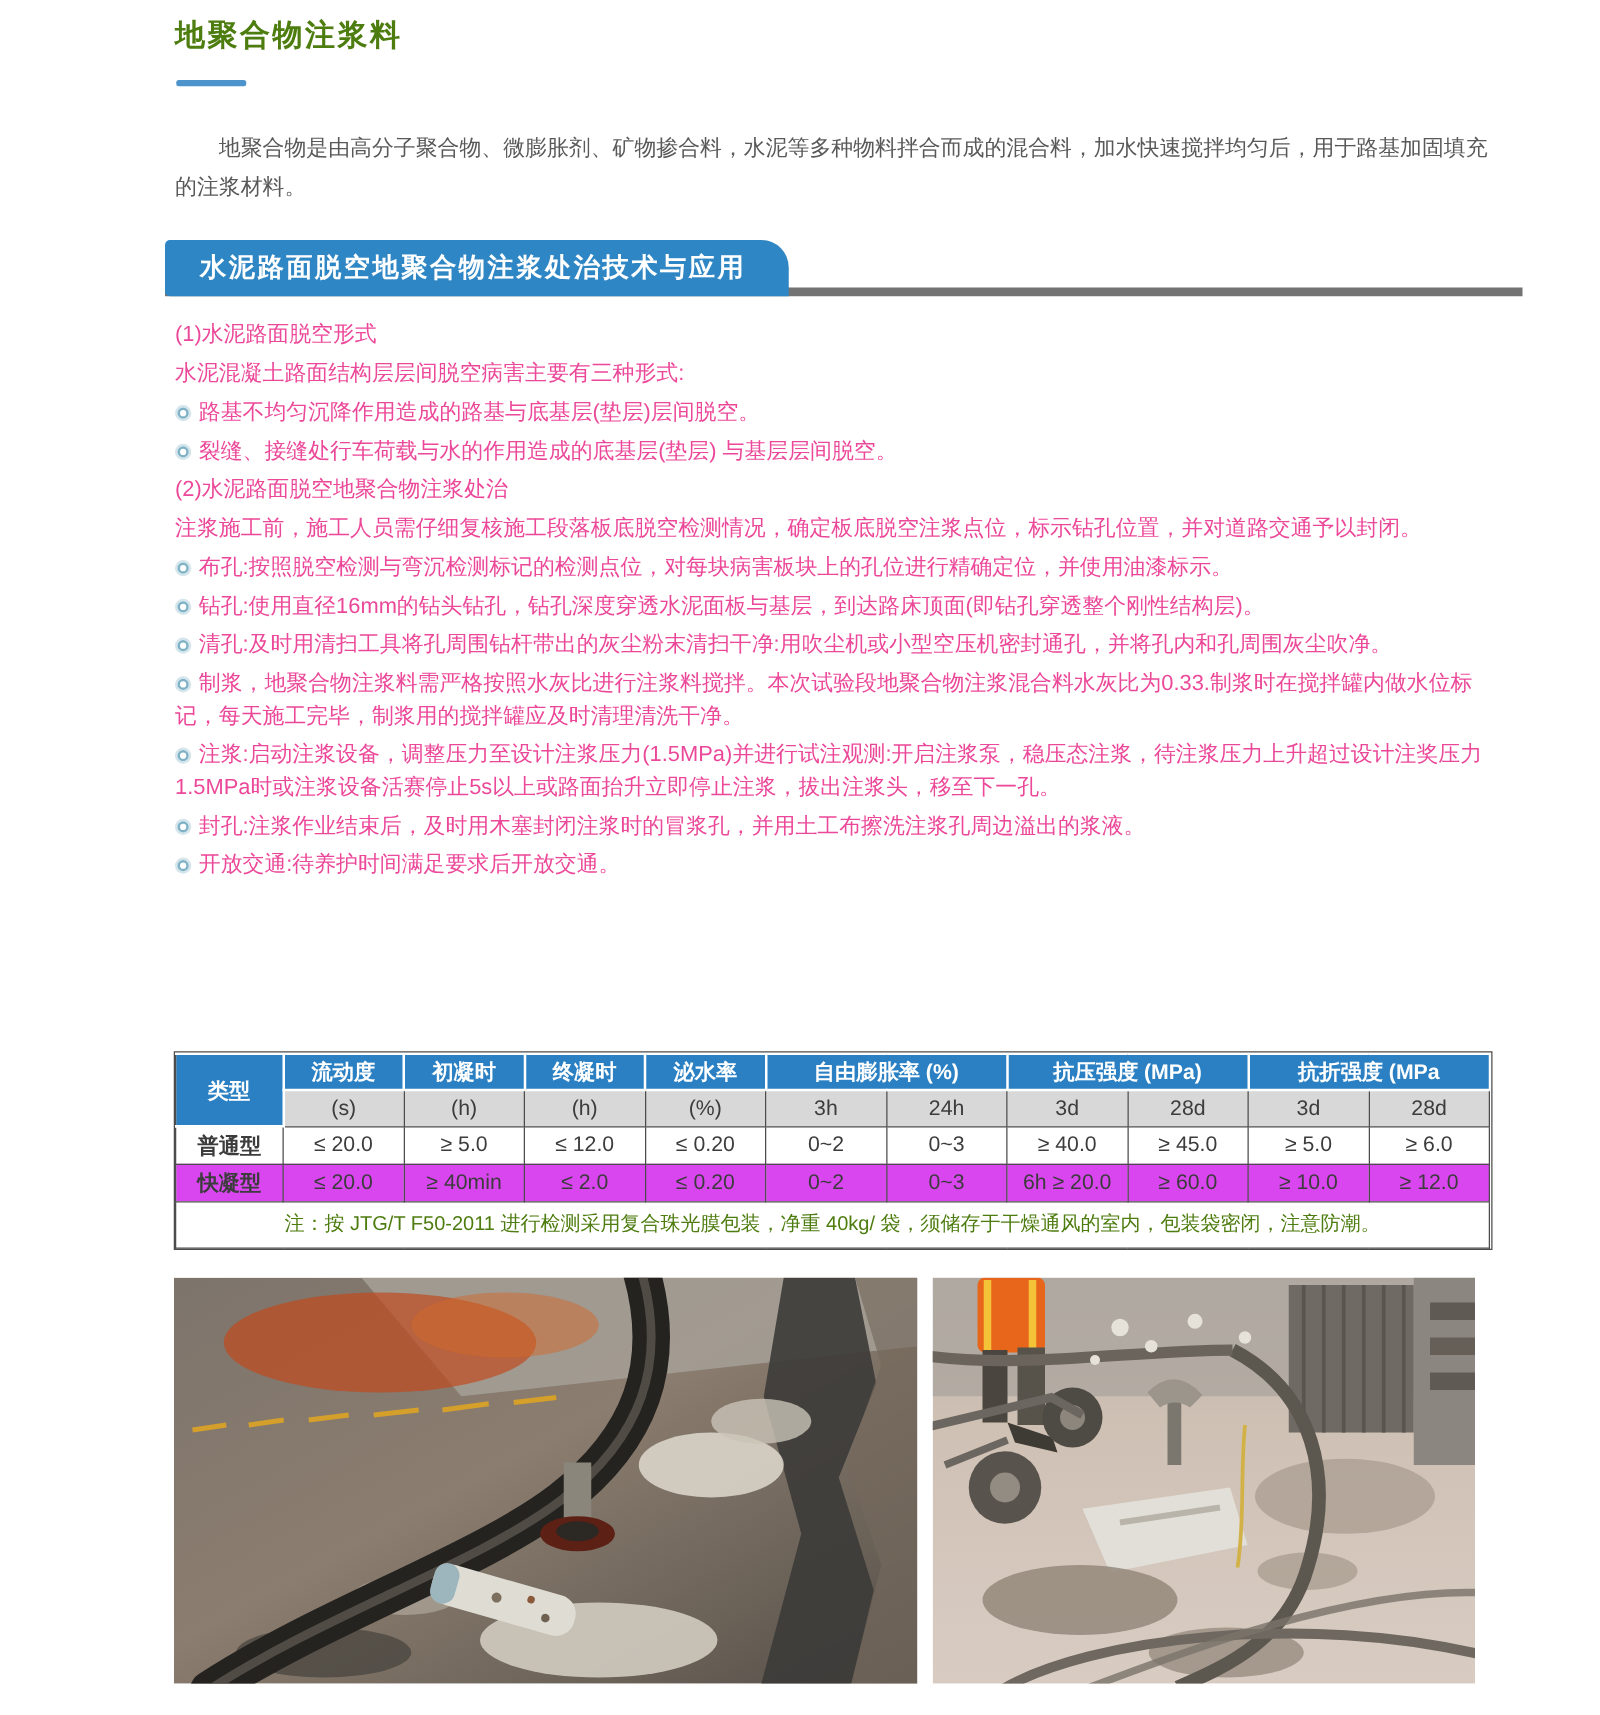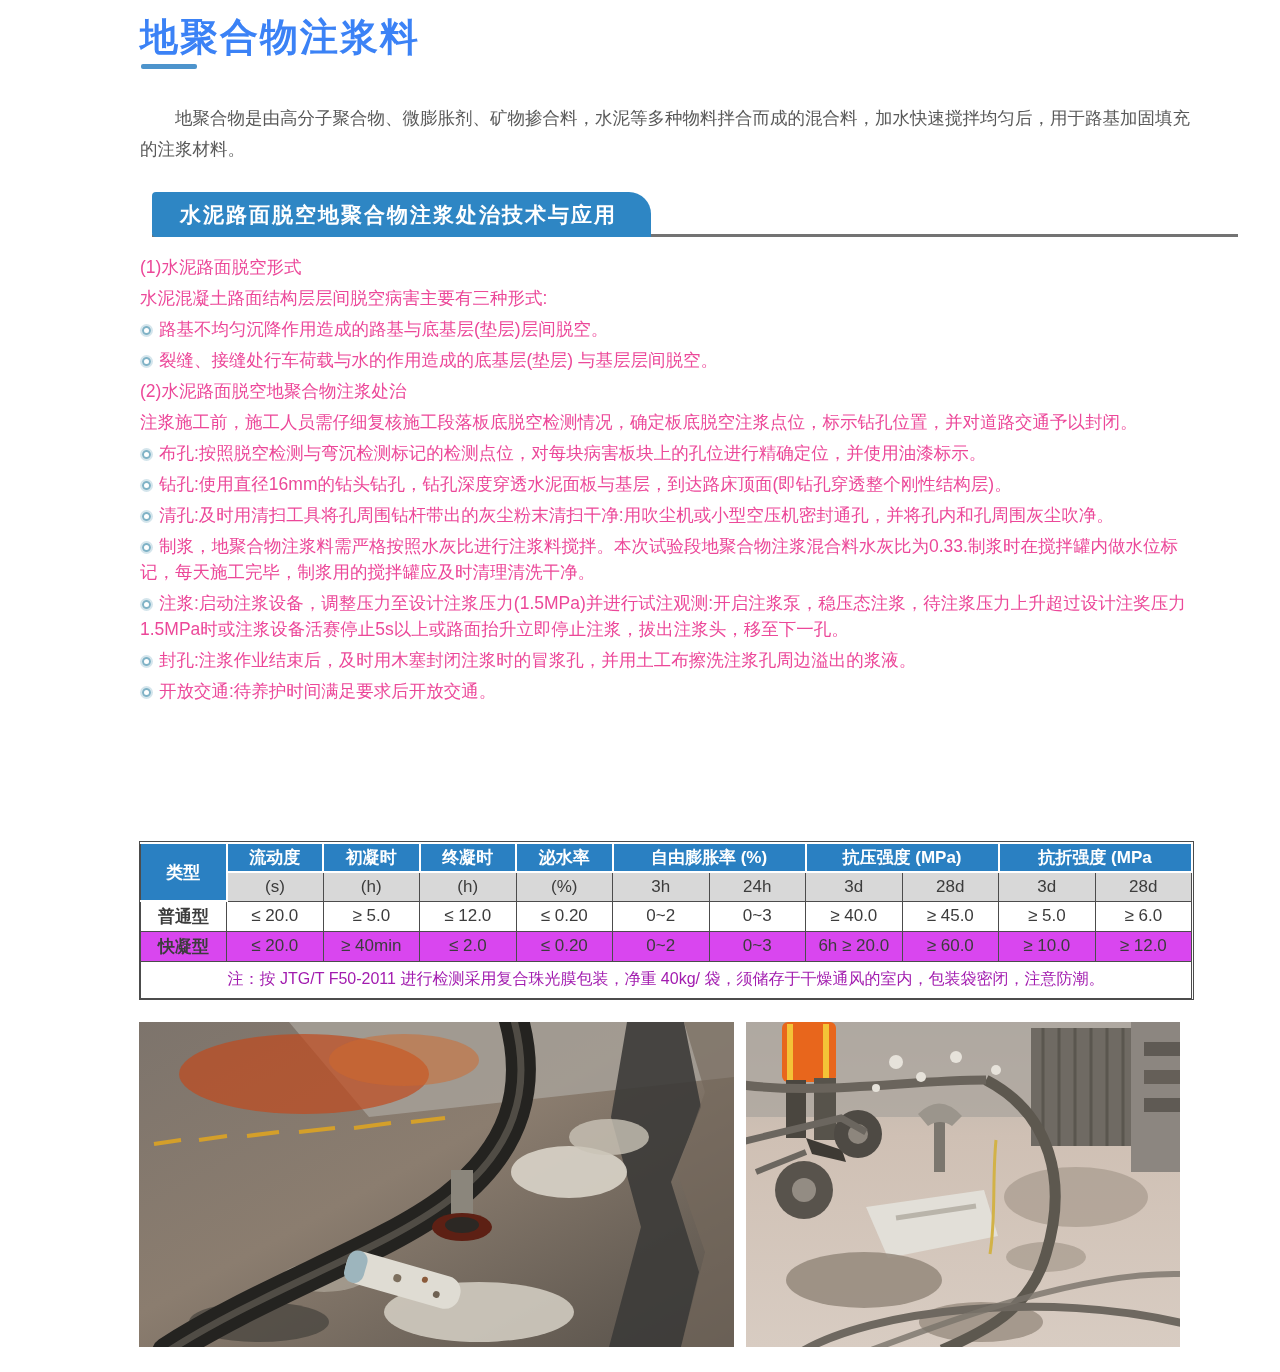--- a/index.html
+++ b/index.html
@@ -1,29 +1,29 @@
 <!DOCTYPE html>
 <html><head>
 <meta charset="utf-8">
 <style>
   * { margin:0; padding:0; box-sizing:border-box; }
   html,body { background:#ffffff; }
   body { font-family:"Liberation Sans","DejaVu Sans",sans-serif; }
   .page { position:relative; width:1280px; height:1372px; background:#fff; overflow:hidden; }
 
-  .doc-title { position:absolute; left:140px; top:12px; font-size:38px; font-weight:bold;
-               color:#3b82f6; letter-spacing:2px; }
+  .doc-title { position:absolute; left:140px; top:12px; font-size:24px; font-weight:bold;
+               color:#4d7c0f; letter-spacing:2px; }
   .title-underline { position:absolute; left:141px; top:64px; width:56px; height:5px;
                background:#4d94cc; border-radius:2px; }
 
   .intro { position:absolute; left:140px; top:103px; width:1050px; font-size:17.5px;
            color:#595959; line-height:31px; text-indent:2em; }
 
-  .banner-row { position:absolute; left:152px; width:1086px; height:45px;
-                border-bottom:3px solid #737373; }
+  .banner-row { position:absolute; left:132px; width:1086px; height:45px;
+                border-bottom:7px solid #737373; }
   .banner-row.first { top:192px; }
   .banner-row.second { top:786px; }
   .banner { display:inline-block; height:45px; line-height:45px; background:#2e86c4;
             color:#ffffff; font-size:21px; font-weight:bold; letter-spacing:2px;
             padding:0 34px 0 28px; border-radius:4px 22px 0 4px; }
 
   .body-text { position:absolute; left:140px; top:254px; width:1066px; }
   .body-text p { font-size:17.5px; color:#ec4899; line-height:26px; margin-bottom:5px; }
   .ring { display:inline-block; width:9px; height:9px; border:2px solid #7fb2c6;
           border-radius:50%; box-shadow:0 0 0 2px #d4e5ec; margin:0 8px 0 2px;
@@ -33,21 +33,21 @@
                 border-collapse:collapse; table-layout:fixed; }
   .spec-table th, .spec-table td { border:1.5px solid #4c4c4c; text-align:center;
                 font-size:17px; color:#3c3c3c; padding:0; }
   .spec-table .h-top { background:#2a80c2; color:#ffffff; font-weight:bold;
                 border:2px solid #ffffff; height:29px; }
   .spec-table .corner { background:#2a80c2; color:#ffffff; font-weight:bold;
                 border:2px solid #ffffff; border-left:1.5px solid #4c4c4c; }
   .spec-table .h-sub { background:#d8d8d8; font-weight:normal; height:29px; }
   .spec-table .row-label { font-weight:bold; height:30px; }
   .spec-table tr.alt td { background:#d946ef; }
-  .spec-table .note-cell { height:37px; font-size:16px; color:#a21caf; }
+  .spec-table .note-cell { height:37px; font-size:16px; color:#4d7c0f; }
   .spec-table { outline:1.5px solid #4c4c4c; }
 
   .photo { position:absolute; top:1022px; height:325px; overflow:hidden; }
   .photo svg { display:block; width:100%; height:100%; }
   .photo.left { left:139px; width:595px; }
   .photo.right { left:746px; width:434px; }
 </style>
 </head>
 <body>
 

